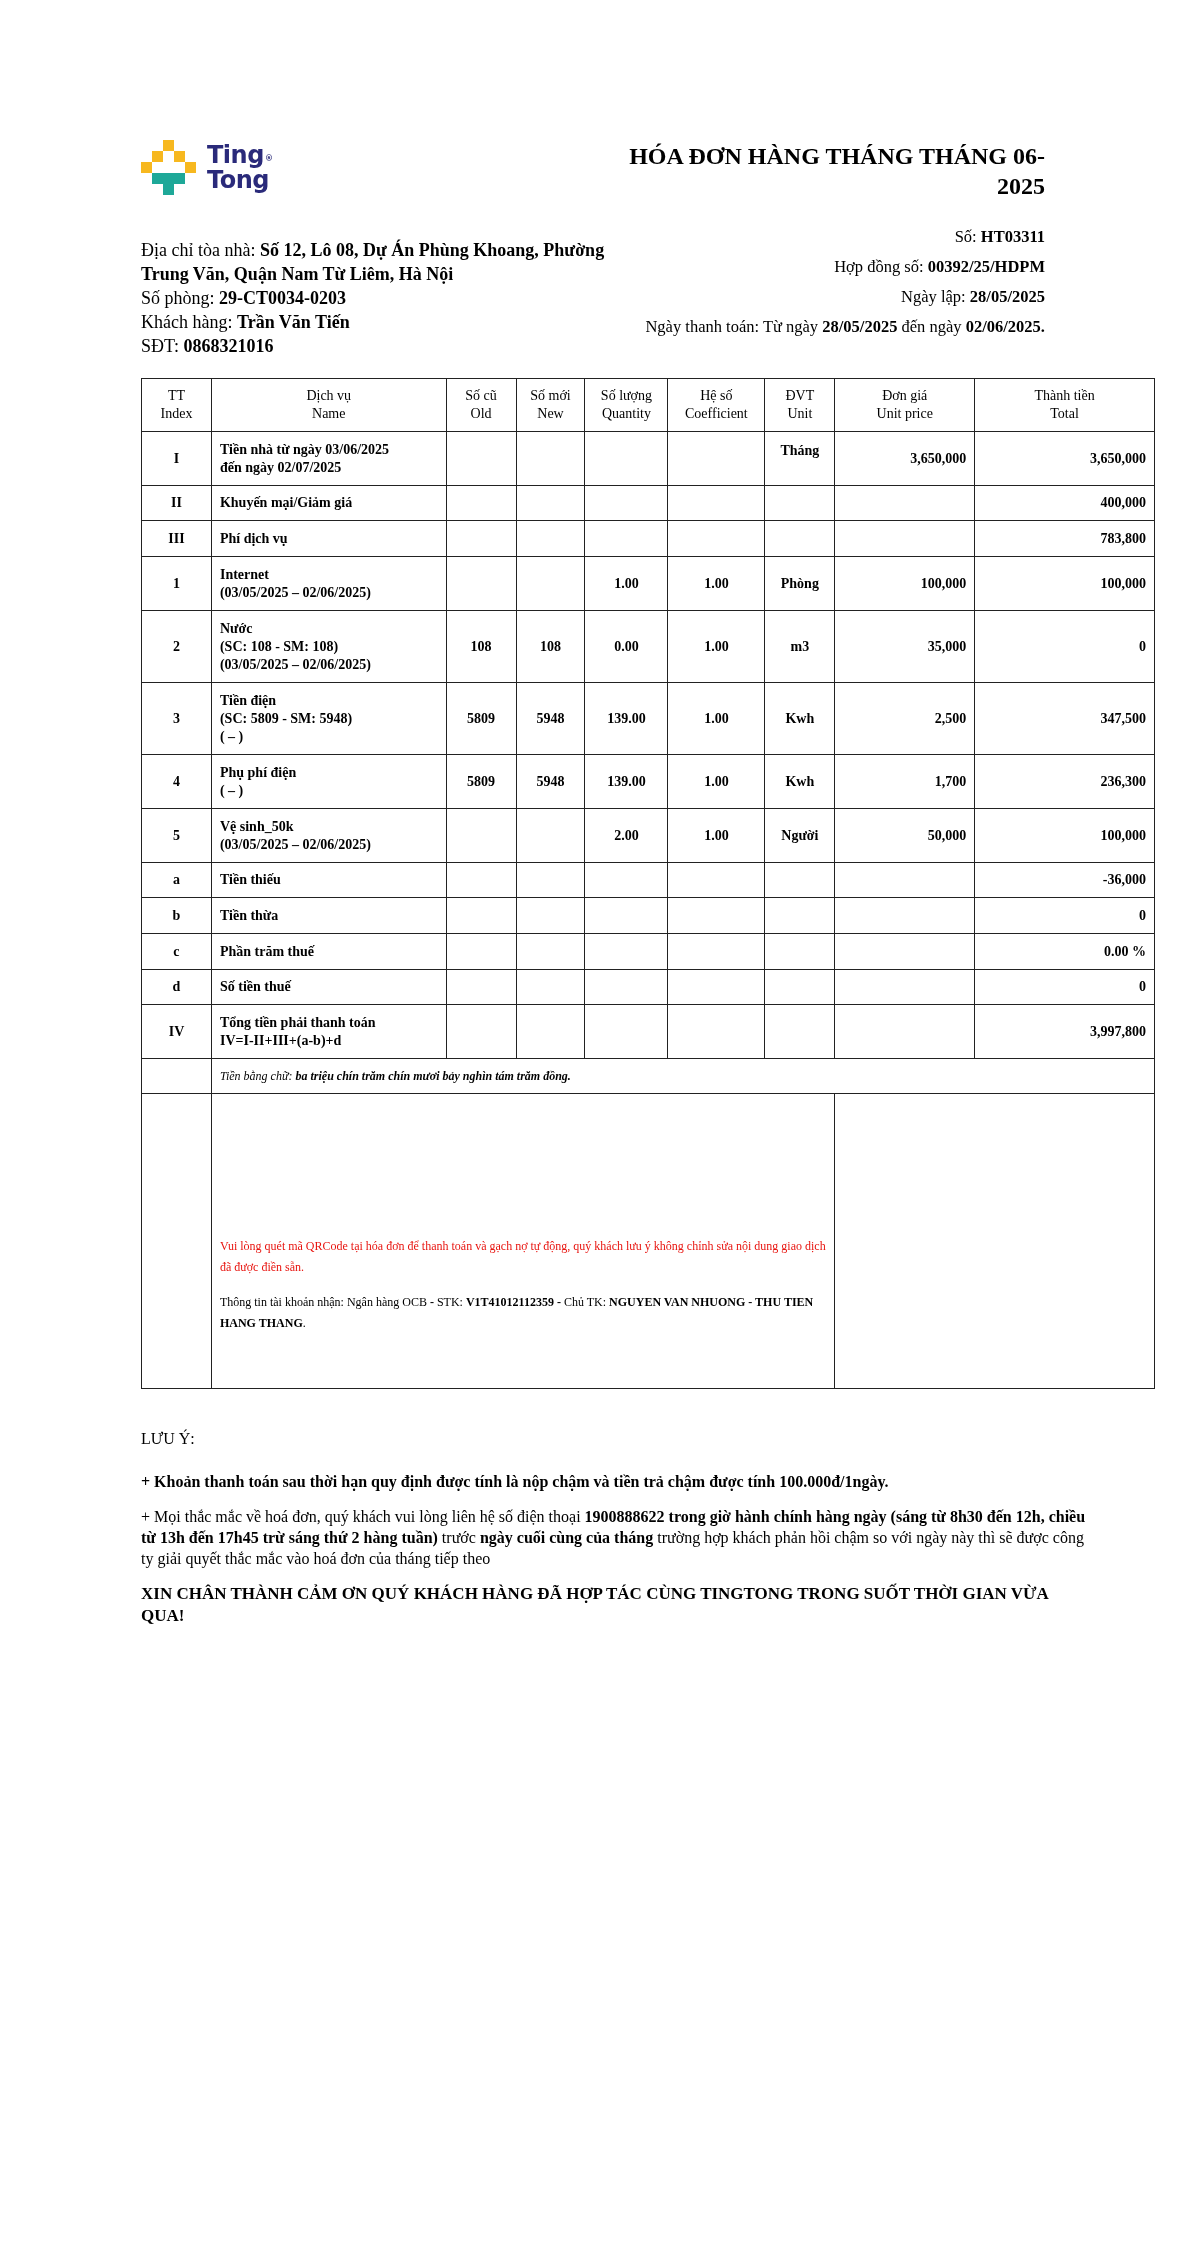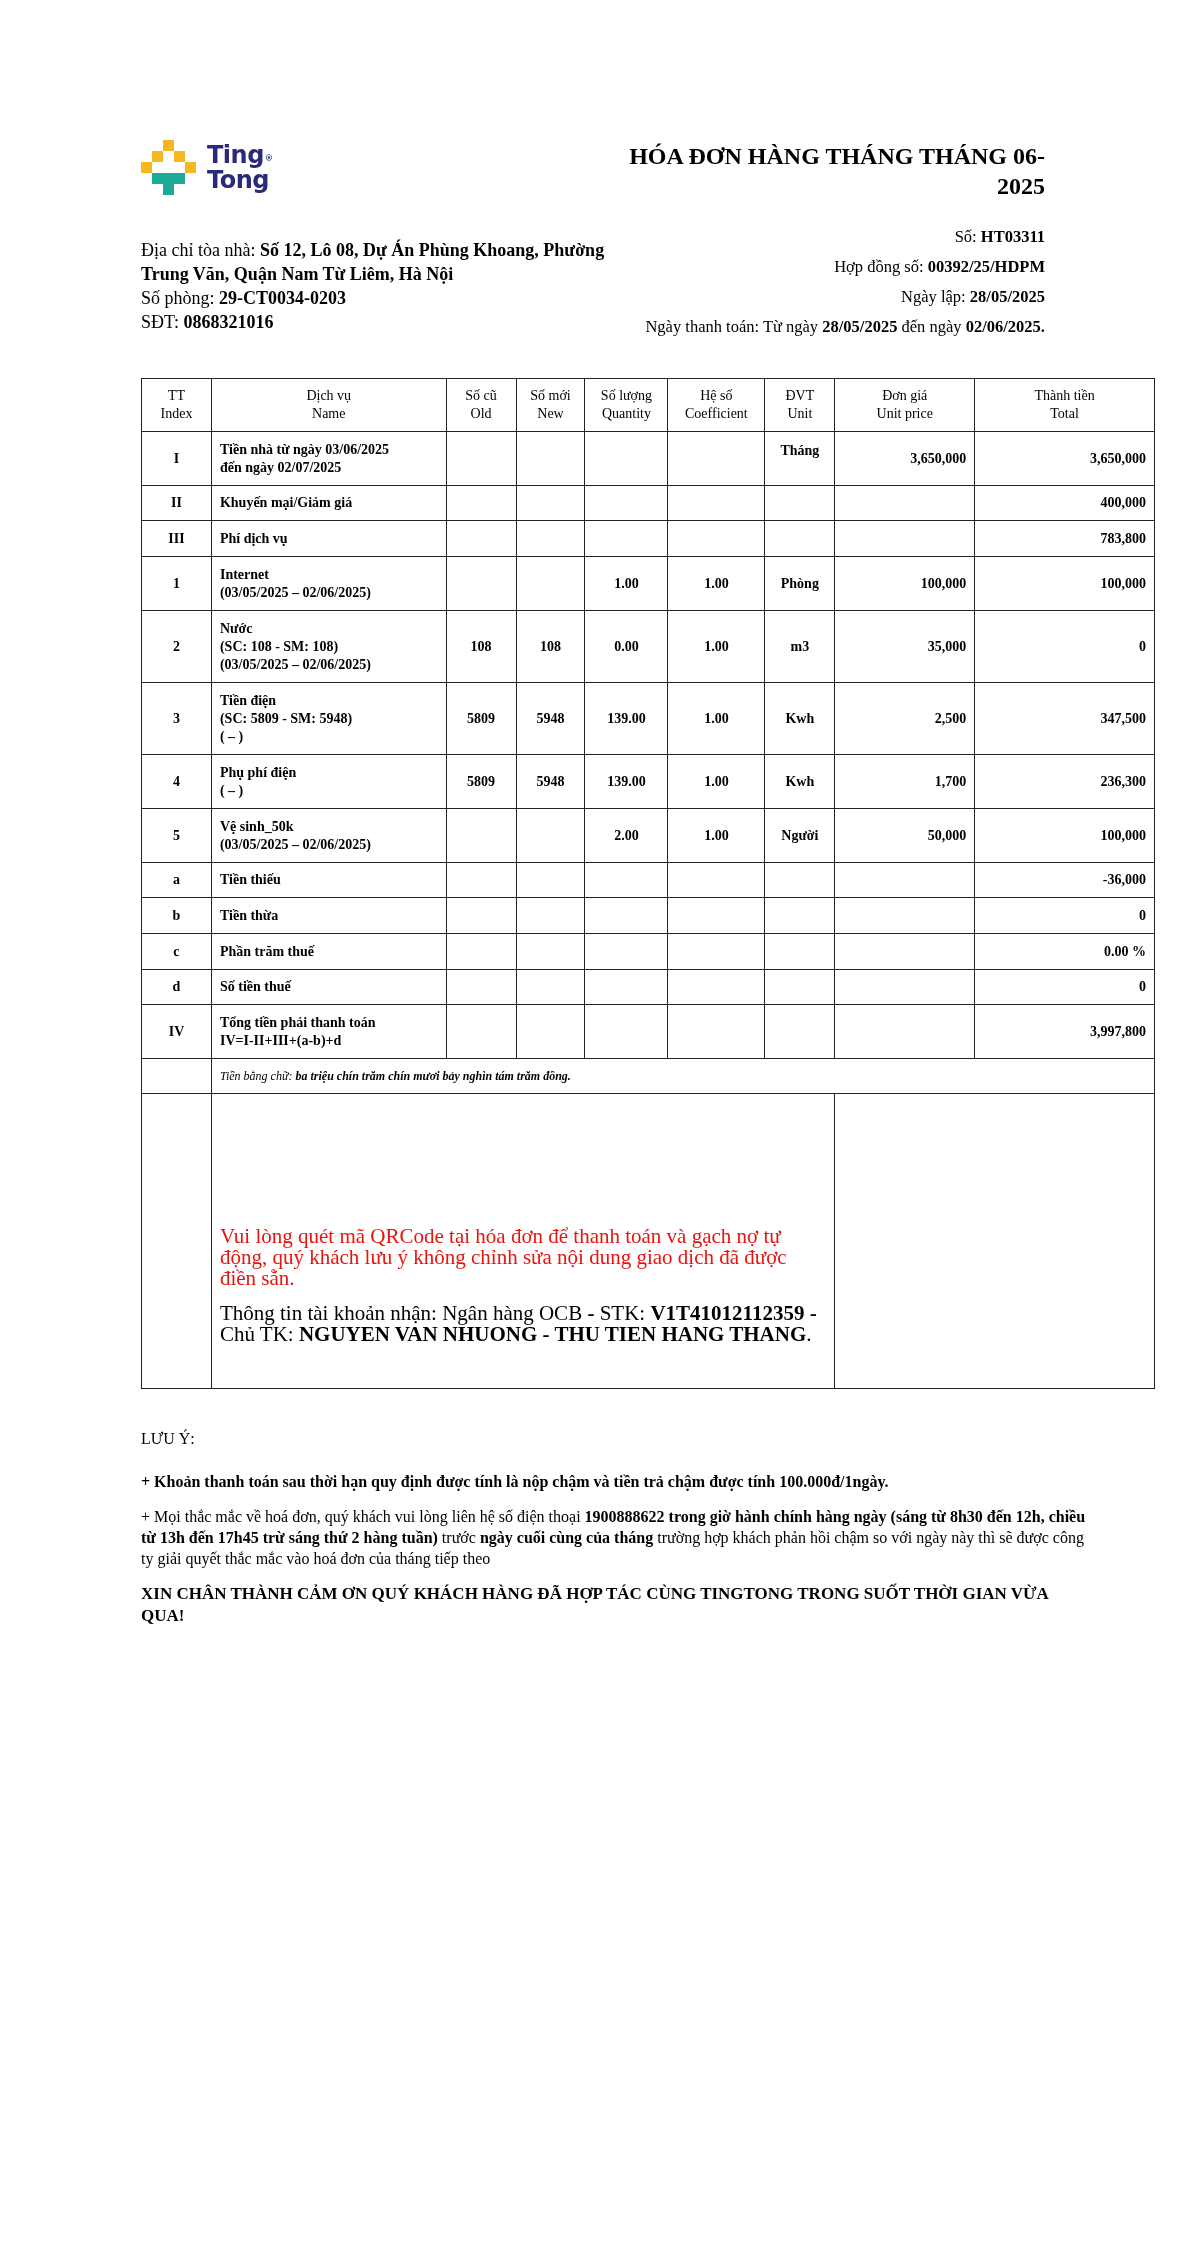--- a/index.html
+++ b/index.html
@@ -21,21 +21,21 @@
   table.inv { position: absolute; left: 141px; top: 378px; border-collapse: collapse; width: 1014px; font-size: 14px; }
   table.inv td, table.inv th { border: 1.5px solid #222; padding: 0 8px; vertical-align: middle; }
   table.inv th { font-weight: normal; text-align: center; line-height: 18px; height: 52px; }
   table.inv td { font-weight: bold; line-height: 18px; }
   .c { text-align: center; }
   .r { text-align: right; }
   .top { vertical-align: top !important; padding-top: 10px !important; }
   .words { font-style: italic; font-weight: normal !important; font-size: 12px; }
   .words .b { font-weight: bold; }
   .qr-cell { vertical-align: top; }
-  .qr-inner { padding-top: 88px; font-weight: normal; font-size: 21px; line-height: 21px; }
+  .qr-inner { padding-top: 88px; font-weight: normal; font-size: 12px; line-height: 21px; }
   .red { color: #e8140f; }
   .acct { margin-top: 14px; }
 
   .notes { position: absolute; left: 141px; top: 1428px; width: 950px; font-size: 16px; line-height: 21px; }
   .notes p { margin: 0 0 14px 0; }
   .notes .label { font-weight: normal; margin-bottom: 22px; }
   .thanks { font-weight: bold; font-size: 17px; line-height: 22px; margin-top: 4px; }
 </style>
 </head>
 <body>
@@ -56,20 +56,21 @@
       <span>Ting</span><span class="reg">®</span><br>
       <span>Tong</span>
     </div>
   </div>
 
   <div class="title">HÓA ĐƠN HÀNG THÁNG THÁNG 06-2025</div>
 
   <div class="info-left">
     <div><span>Địa chỉ tòa nhà: </span><span class="b">Số 12, Lô 08, Dự Án Phùng Khoang, Phường Trung Văn, Quận Nam Từ Liêm, Hà Nội</span></div>
     <div><span>Số phòng: </span><span class="b">29-CT0034-0203</span></div>
+    <div><span>Khách hàng: </span><span class="b">Trần Văn Tiến</span></div>
     <div><span>SĐT: </span><span class="b">0868321016</span></div>
   </div>
 
   <div class="info-right">
     <div><span>Số: </span><span class="b">HT03311</span></div>
     <div><span>Hợp đồng số: </span><span class="b">00392/25/HDPM</span></div>
     <div><span>Ngày lập: </span><span class="b">28/05/2025</span></div>
     <div><span>Ngày thanh toán: Từ ngày </span><span class="b">28/05/2025</span><span> đến ngày </span><span class="b">02/06/2025.</span></div>
   </div>
 

